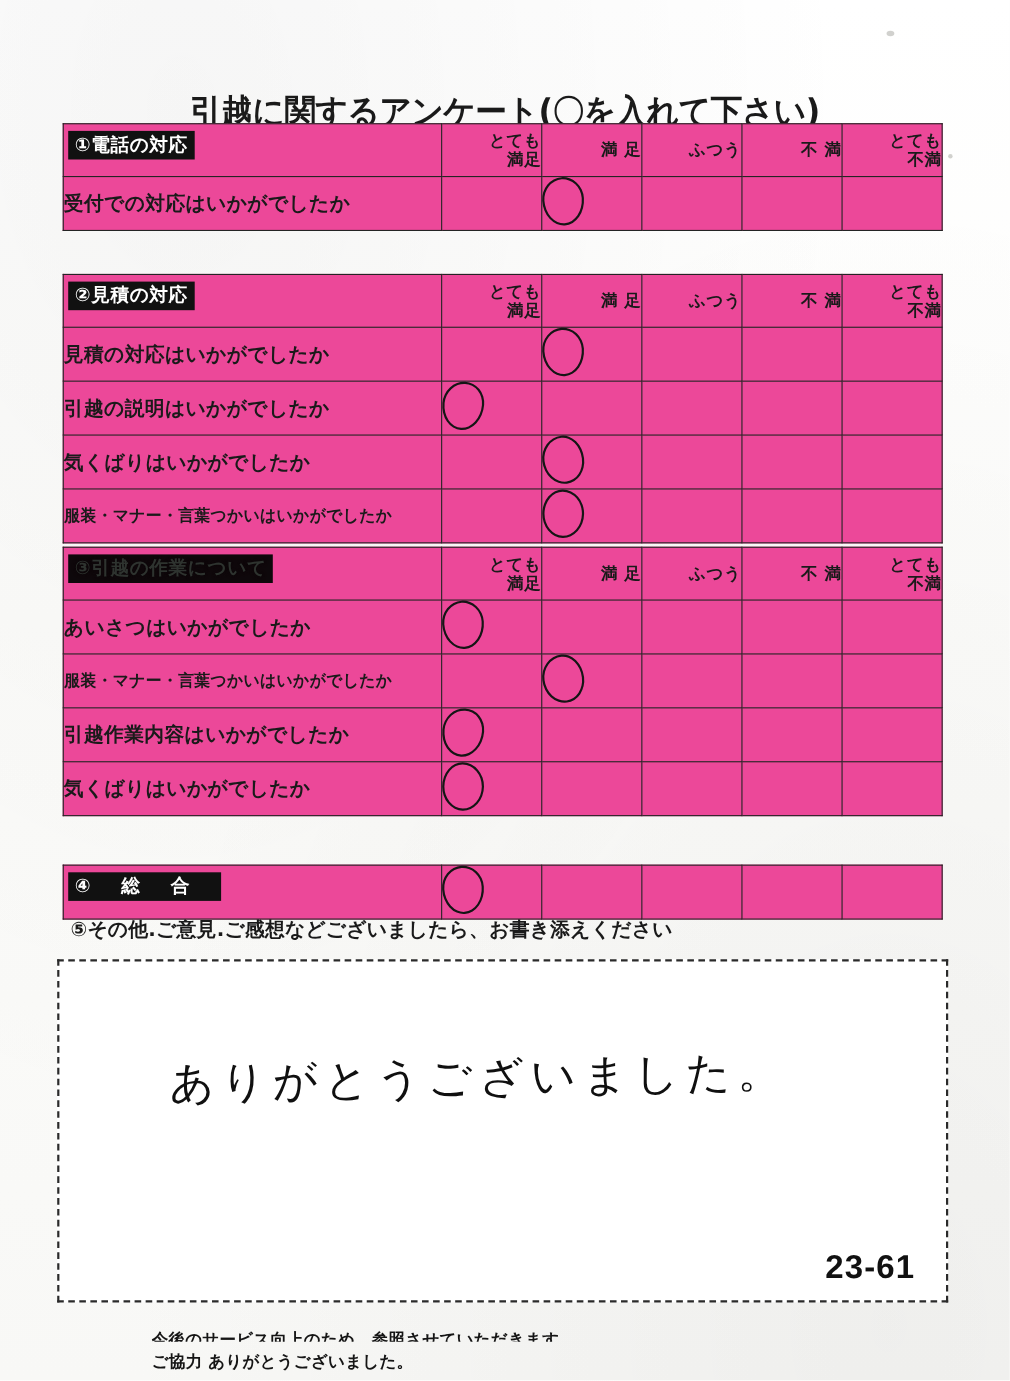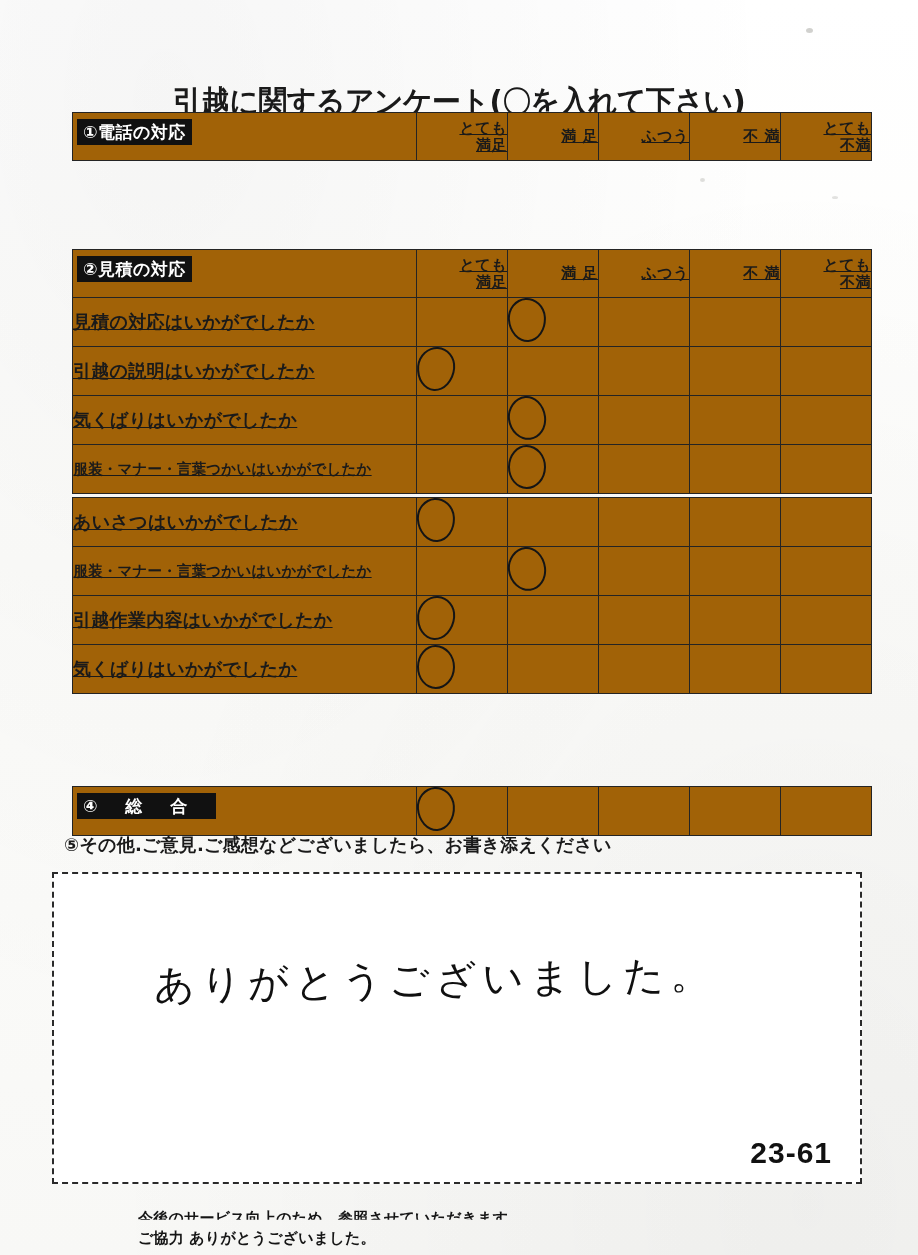--- a/index.html
+++ b/index.html
@@ -46,26 +46,25 @@
     font-size: 31px;
     font-weight: 700;
     letter-spacing: -0.5px;
     white-space: nowrap;
     transform: scaleX(0.93);
   }
 
   
   .q-table {
     position: absolute;
-    left: 72px;
+    left: 57px;
     width: 800px;
     border-collapse: collapse;
     table-layout: fixed;
-    background: #a16207;
-    text-decoration: underline;
+    background: #ec4899;
   }
   .q-table td {
     border: 1.6px solid #242424;
     padding: 0;
     height: 37px;
     vertical-align: middle;
   }
   .q-table .label-col { width: 344px; }
   .q-table .opt-col   { width: 91px; text-align: center; }
 
@@ -228,20 +227,28 @@
         <span class="two-line">満足</span>
       </td>
       <td class="head-cell">満 足</td>
       <td class="head-cell">ふつう</td>
       <td class="head-cell">不 満</td>
       <td class="head-cell">
         <span class="two-line">とても</span>
         <span class="two-line">不満</span>
       </td>
     </tr>
+    <tr>
+      <td class="q-text">受付での対応はいかがでしたか</td>
+      <td></td>
+      <td><span class="mark"></span></td>
+      <td></td>
+      <td></td>
+      <td></td>
+    </tr>
   </tbody>
 </table>
 
 <table class="q-table" style="top:249px;">
   <colgroup>
     <col class="label-col">
       <col class="opt-col">
       <col class="opt-col">
     <col class="opt-col">
       <col class="opt-col">
@@ -302,20 +309,36 @@
 <table class="q-table" style="top:497px;">
   <colgroup>
     <col class="label-col">
       <col class="opt-col">
       <col class="opt-col">
     <col class="opt-col">
       <col class="opt-col">
       <col class="opt-col">
   </colgroup>
   <tbody>
+    <tr>
+      <td class="sect-cell">
+        <span class="sect-band faded">③引越の作業について</span>
+      </td>
+      <td class="head-cell">
+        <span class="two-line">とても</span>
+        <span class="two-line">満足</span>
+      </td>
+      <td class="head-cell">満 足</td>
+      <td class="head-cell">ふつう</td>
+      <td class="head-cell">不 満</td>
+      <td class="head-cell">
+        <span class="two-line">とても</span>
+        <span class="two-line">不満</span>
+      </td>
+    </tr>
     <tr>
       <td class="q-text">あいさつはいかがでしたか</td>
       <td><span class="mark"></span></td>
       <td></td>
       <td></td>
       <td></td>
       <td></td>
     </tr>
     <tr>
       <td class="q-text small">服装・マナー・言葉つかいはいかがでしたか</td>

